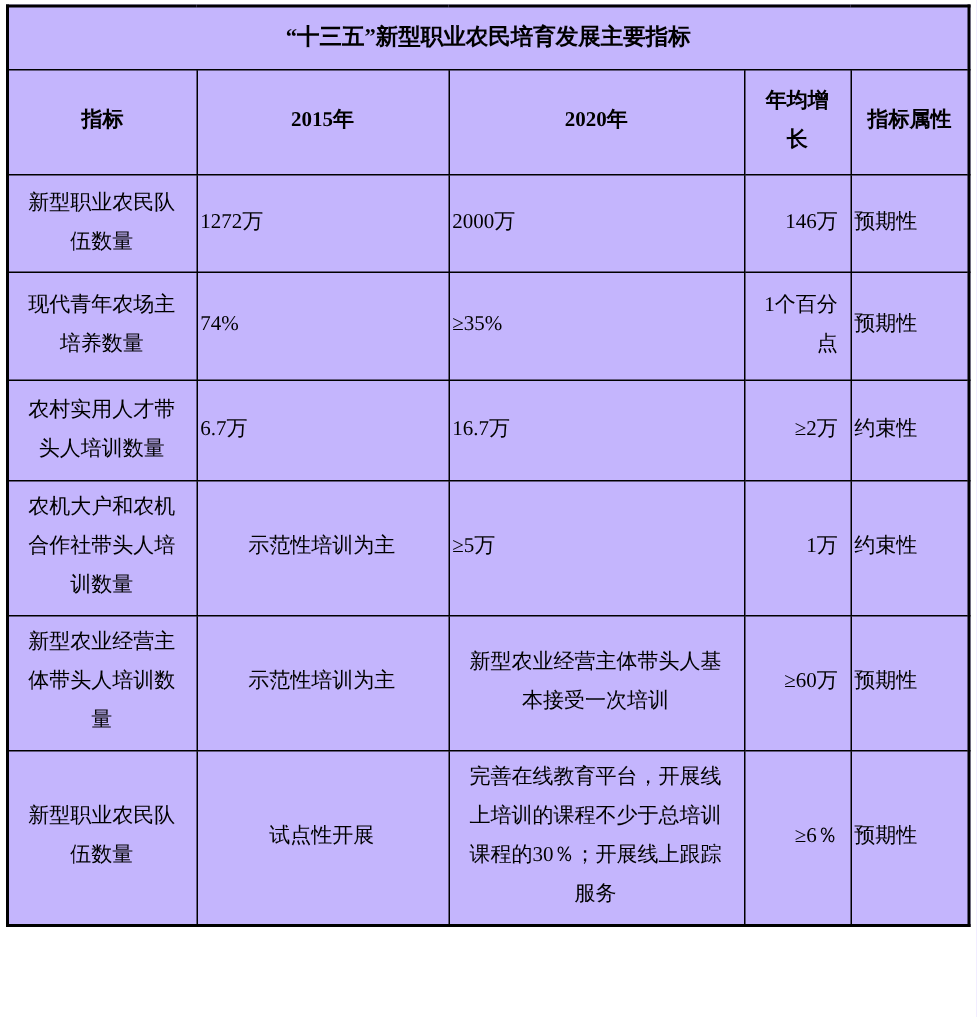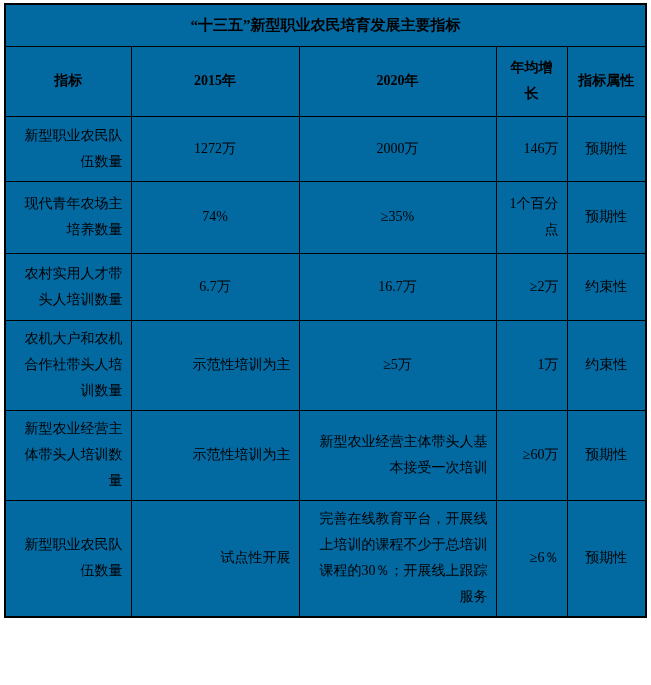--- a/index.html
+++ b/index.html
@@ -10,21 +10,21 @@
     height: 685px;
     font-family: "Liberation Serif", "DejaVu Serif", serif;
     color: #000000;
   }
   table.indicator-table {
     border-collapse: collapse;
     table-layout: fixed;
     width: 641px;
     margin: 3px 0 0 4px;
     border: 2px solid #000;
-    background: #0369a1;
+    background: #c4b5fd;
   }
   td, th {
     border: 1px solid #000;
     font-size: 14px;
     line-height: 26px;
     vertical-align: middle;
     padding: 0;
     overflow: hidden;
     word-break: break-all;
   }
@@ -33,22 +33,22 @@
     font-size: 15px;
     text-align: center;
     padding: 0 4px;
   }
   th {
     font-weight: bold;
     text-align: center;
     padding: 0 2px;
   }
   th.col-growth { padding: 0 10px; margin-top: 32px; }
-  td.cell-left   { text-align: right;   padding: 0 8px 0 7px; }
-  td.cell-center { text-align: center; padding: 0 14px; }
+  td.cell-left   { text-align: center;   padding: 0 8px 0 7px; }
+  td.cell-center { text-align: left; padding: 0 2px; }
   td.cell-growth { text-align: right; padding: 0 8px; }
 </style>
 </head>
 <body>
 
 <table class="indicator-table">
   <colgroup>
     <col style="width:126px">
     <col style="width:168px">
     <col style="width:197px">

